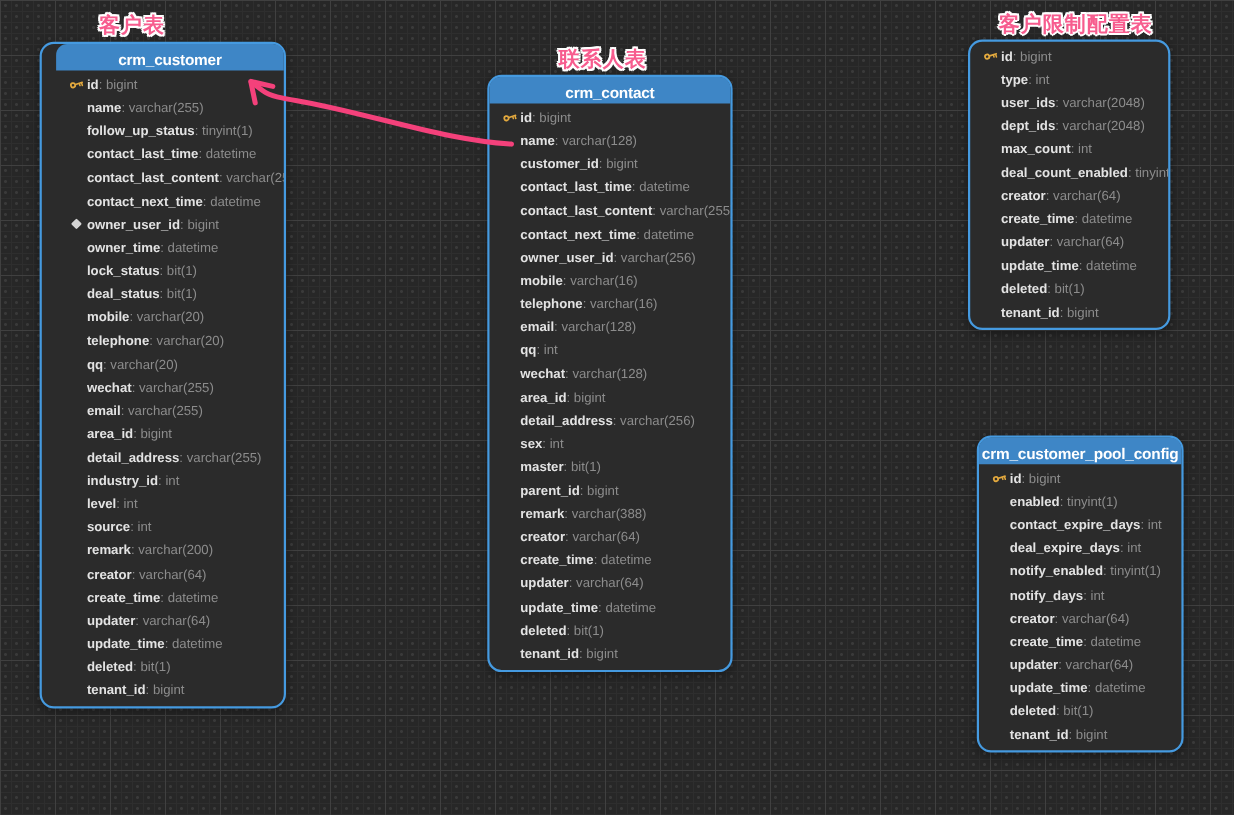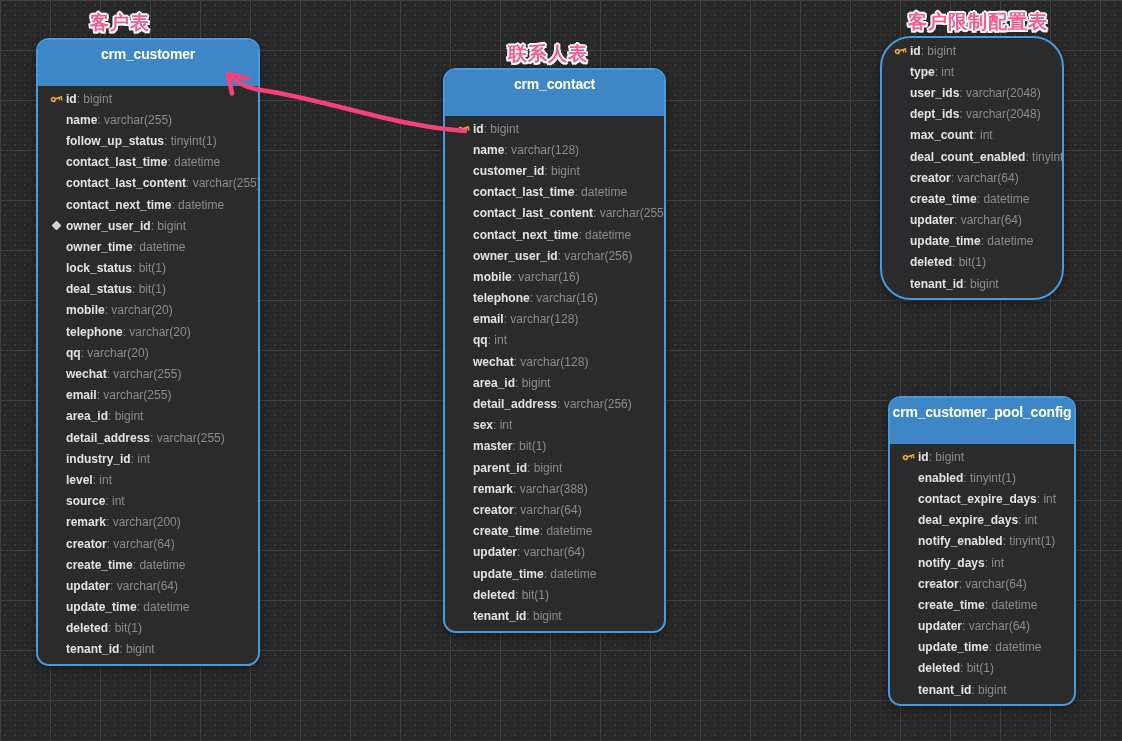--- a/index.html
+++ b/index.html
@@ -35,21 +35,21 @@
   }
 
   .tbl{
     position:absolute;
     background:var(--table-body);
     border:2px solid var(--table-border);
     border-radius:13px;
     box-shadow:0 3px 10px rgba(0,0,0,.35);
   }
   .tbl-header{
-    height:46px;line-height:28px;
+    height:24px;line-height:28px;
     background:var(--table-header);
     border-radius:10px 10px 0 0;
     text-align:center;color:var(--title-text);
     font-weight:bold;font-size:14px;
     letter-spacing:-.2px;white-space:nowrap;overflow:hidden;
   }
   .tbl[data-name="table-crm_customer_limit_config"] .tbl-header{font-size:13px;}
   .tbl-body{padding:2px 0 4px 0;}
   .row{
     height:21.2px;display:flex;align-items:center;
@@ -73,21 +73,21 @@
       -1.8px 0 0 #fff, 1.8px 0 0 #fff;
   }
 
   .arrow-layer{position:absolute;left:0;top:0;pointer-events:none;}
 </style>
 </head>
 <body>
 
 <div class="canvas" id="diagram" data-name="diagram-canvas">
 
-<div class="tbl" data-name="table-crm_customer" style="left: 36px; top: 38px; width: 224px;">
+<div class="tbl" data-name="table-crm_customer" style="left: 36px; top: 38px; width: 224px; padding-left: 13px;">
       <div class="anno" data-name="table-annotation-crm_customer" style="left: 52px; top: -30px;">客户表</div>
       <div class="tbl-header" data-name="table-header"><span data-name="table-title">crm_customer</span></div>
       <div class="tbl-body" data-name="table-field-list">
         <div class="row" data-name="field-row">
           <span class="ic" data-name="primary-key-icon">
             <svg width="13" height="13" viewBox="0 0 16 16">
               <g fill="var(--key-icon)" transform="rotate(-18 8 8)">
                 <path d="M4 4.6a3.4 3.4 0 1 0 0 6.8 3.4 3.4 0 0 0 0-6.8zm0 2a1.4 1.4 0 1 1 0 2.8 1.4 1.4 0 0 1 0-2.8z"></path>
                 <rect x="6.3" y="7.1" width="9.2" height="1.9" rx=".6"></rect>
                 <rect x="10.4" y="8.4" width="1.7" height="3.1" rx=".5"></rect>
@@ -360,21 +360,21 @@
           <span class="fname" data-name="field-name">deleted</span>
           <span class="ftype" data-name="field-type">: bit(1)</span>
         </div>
         <div class="row" data-name="field-row">
           <span class="ic" data-name="field-icon-placeholder"></span>
           <span class="fname" data-name="field-name">tenant_id</span>
           <span class="ftype" data-name="field-type">: bigint</span>
         </div>
       </div>
     </div>
-    <div class="tbl" data-name="table-crm_customer_limit_config" style="left: 880px; top: 36px; width: 184px; border-radius: 31px;">
+    <div class="tbl" data-name="table-crm_customer_limit_config" style="left: 880px; top: 36px; width: 184px;">
       <div class="anno" data-name="table-annotation-crm_customer_limit_config" style="left: 26px; top: -29px;">客户限制配置表</div>
       <div class="tbl-body" data-name="table-field-list">
         <div class="row" data-name="field-row">
           <span class="ic" data-name="primary-key-icon">
             <svg width="13" height="13" viewBox="0 0 16 16">
               <g fill="var(--key-icon)" transform="rotate(-18 8 8)">
                 <path d="M4 4.6a3.4 3.4 0 1 0 0 6.8 3.4 3.4 0 0 0 0-6.8zm0 2a1.4 1.4 0 1 1 0 2.8 1.4 1.4 0 0 1 0-2.8z"></path>
                 <rect x="6.3" y="7.1" width="9.2" height="1.9" rx=".6"></rect>
                 <rect x="10.4" y="8.4" width="1.7" height="3.1" rx=".5"></rect>
                 <rect x="13" y="8.4" width="1.7" height="3.9" rx=".5"></rect>

